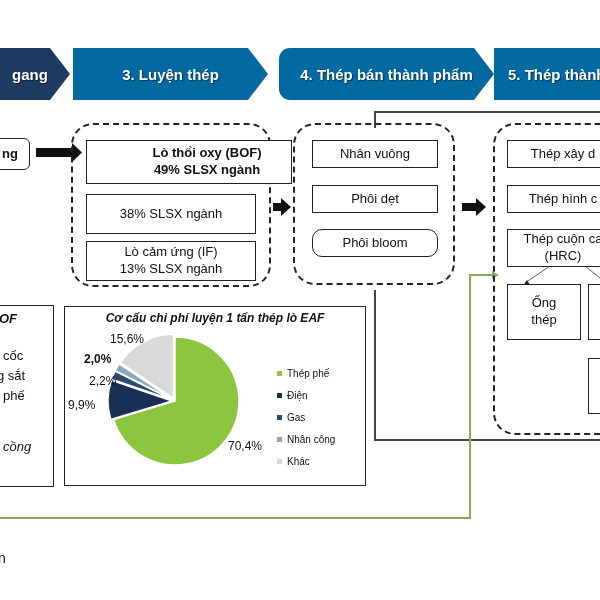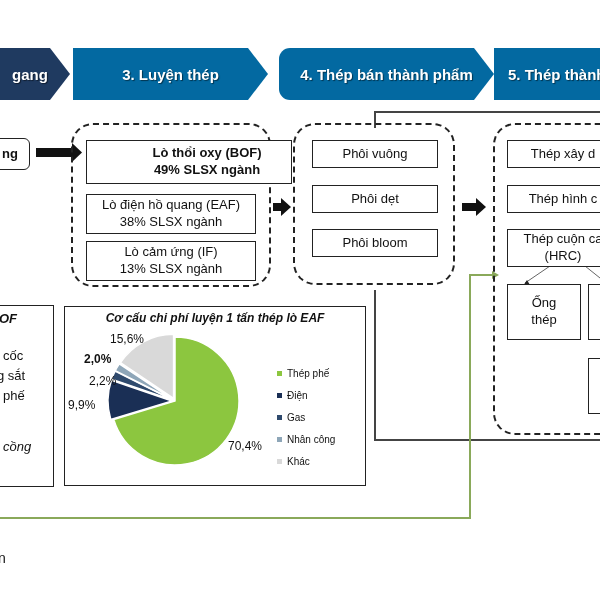--- a/index.html
+++ b/index.html
@@ -57,36 +57,35 @@
 <div class="box" style="left:-10px;top:138px;width:38px;height:30px;border-radius:6px;font-weight:bold;font-size:13px;">
     <span>ng</span>
   </div>
 
 <div class="dash" style="left:71px;top:123px;width:196px;height:160px;"></div>
 <div class="box" style="left:86px;top:140px;width:168px;height:42px;font-weight:bold;padding-left:36px;">
   <span>Lò thổi oxy (BOF)</span>
   <span>49% SLSX ngành</span>
 </div>
 <div class="box" style="left:86px;top:194px;width:168px;height:38px;">
-  <span>Lò điện hồ quang (EAF)</span>
   <span>38% SLSX ngành</span>
 </div>
 <div class="box" style="left:86px;top:241px;width:168px;height:38px;">
   <span>Lò cảm ứng (IF)</span>
   <span>13% SLSX ngành</span>
 </div>
 
 <div class="dash" style="left:293px;top:123px;width:158px;height:158px;"></div>
 <div class="box" style="left:312px;top:140px;width:124px;height:26px;">
-    <span>Phôi vuông</span>
+    <span>Nhân vuông</span>
   </div>
 <div class="box" style="left:312px;top:185px;width:124px;height:26px;">
     <span>Phôi dẹt</span>
   </div>
-<div class="box" style="left:312px;top:229px;width:124px;height:26px;">
+<div class="box" style="left:312px;top:229px;width:124px;height:26px;border-radius:10px;">
     <span>Phôi bloom</span>
   </div>
 
 <div class="dash" style="left:493px;top:123px;width:140px;height:308px;"></div>
 <div class="box" style="left:507px;top:140px;width:110px;height:26px;justify-content:center;">
     <span>Thép xây d</span>
   </div>
 <div class="box" style="left:507px;top:185px;width:110px;height:26px;">
     <span>Thép hình c</span>
   </div>

